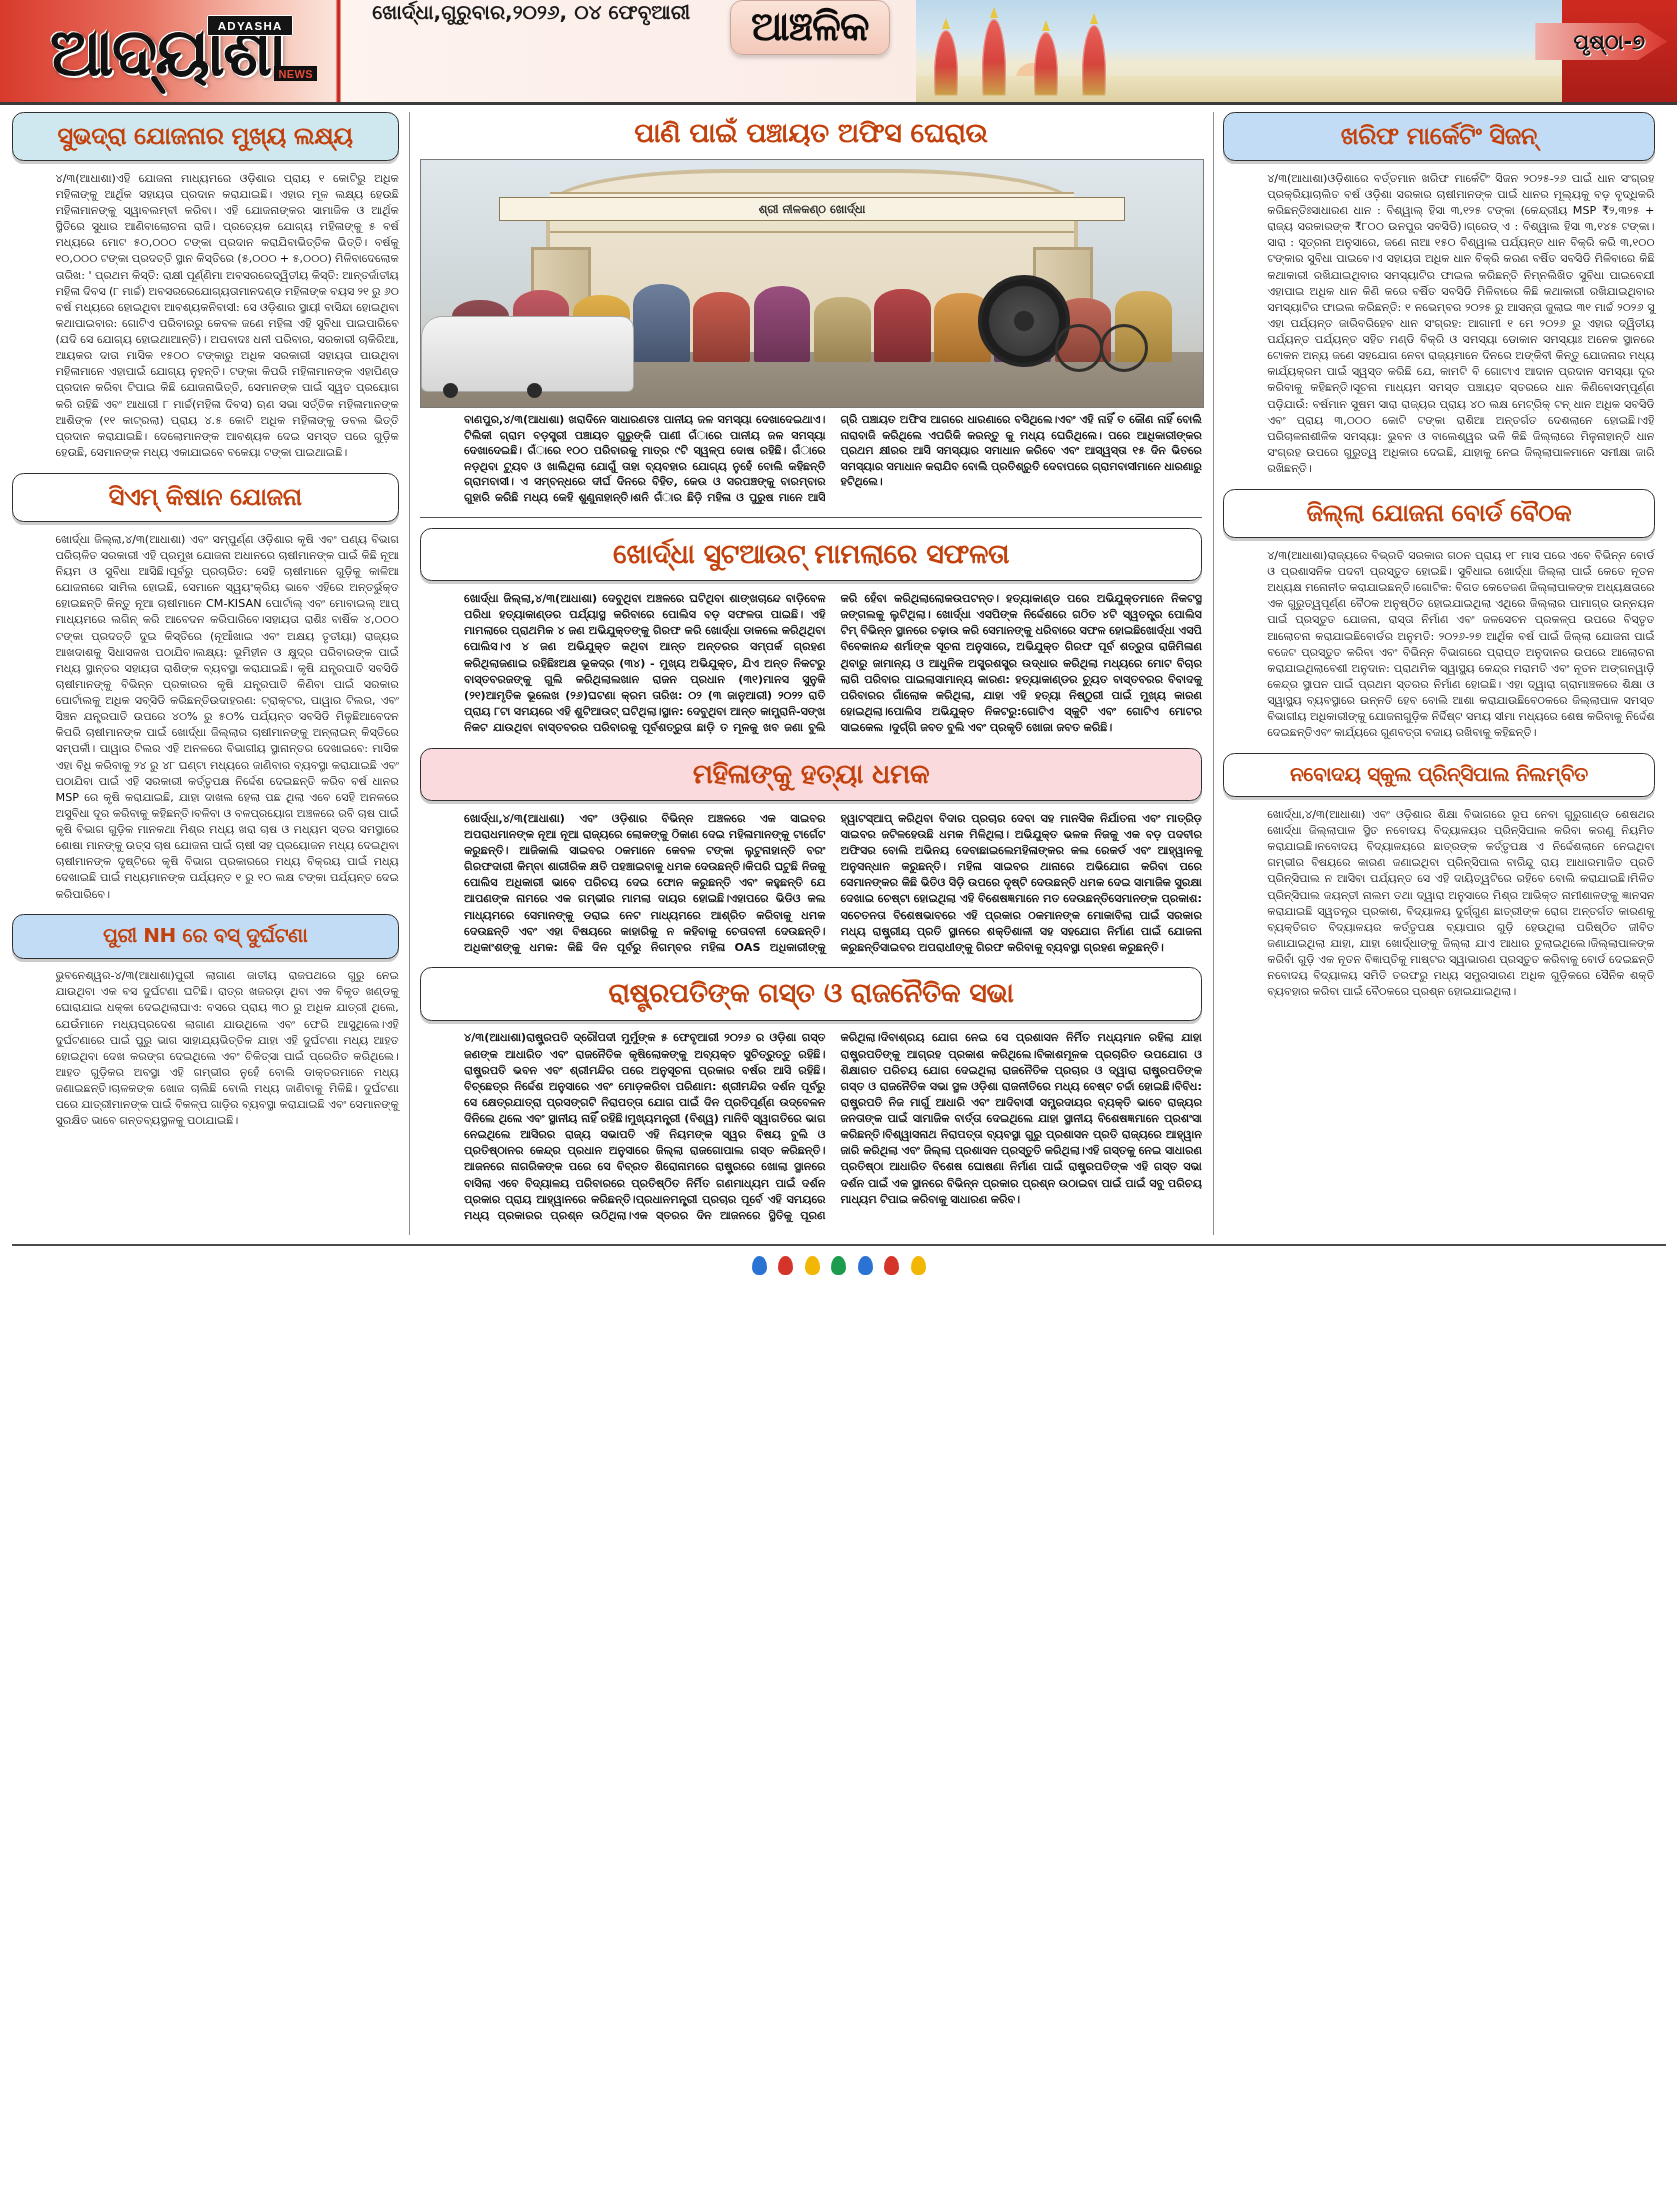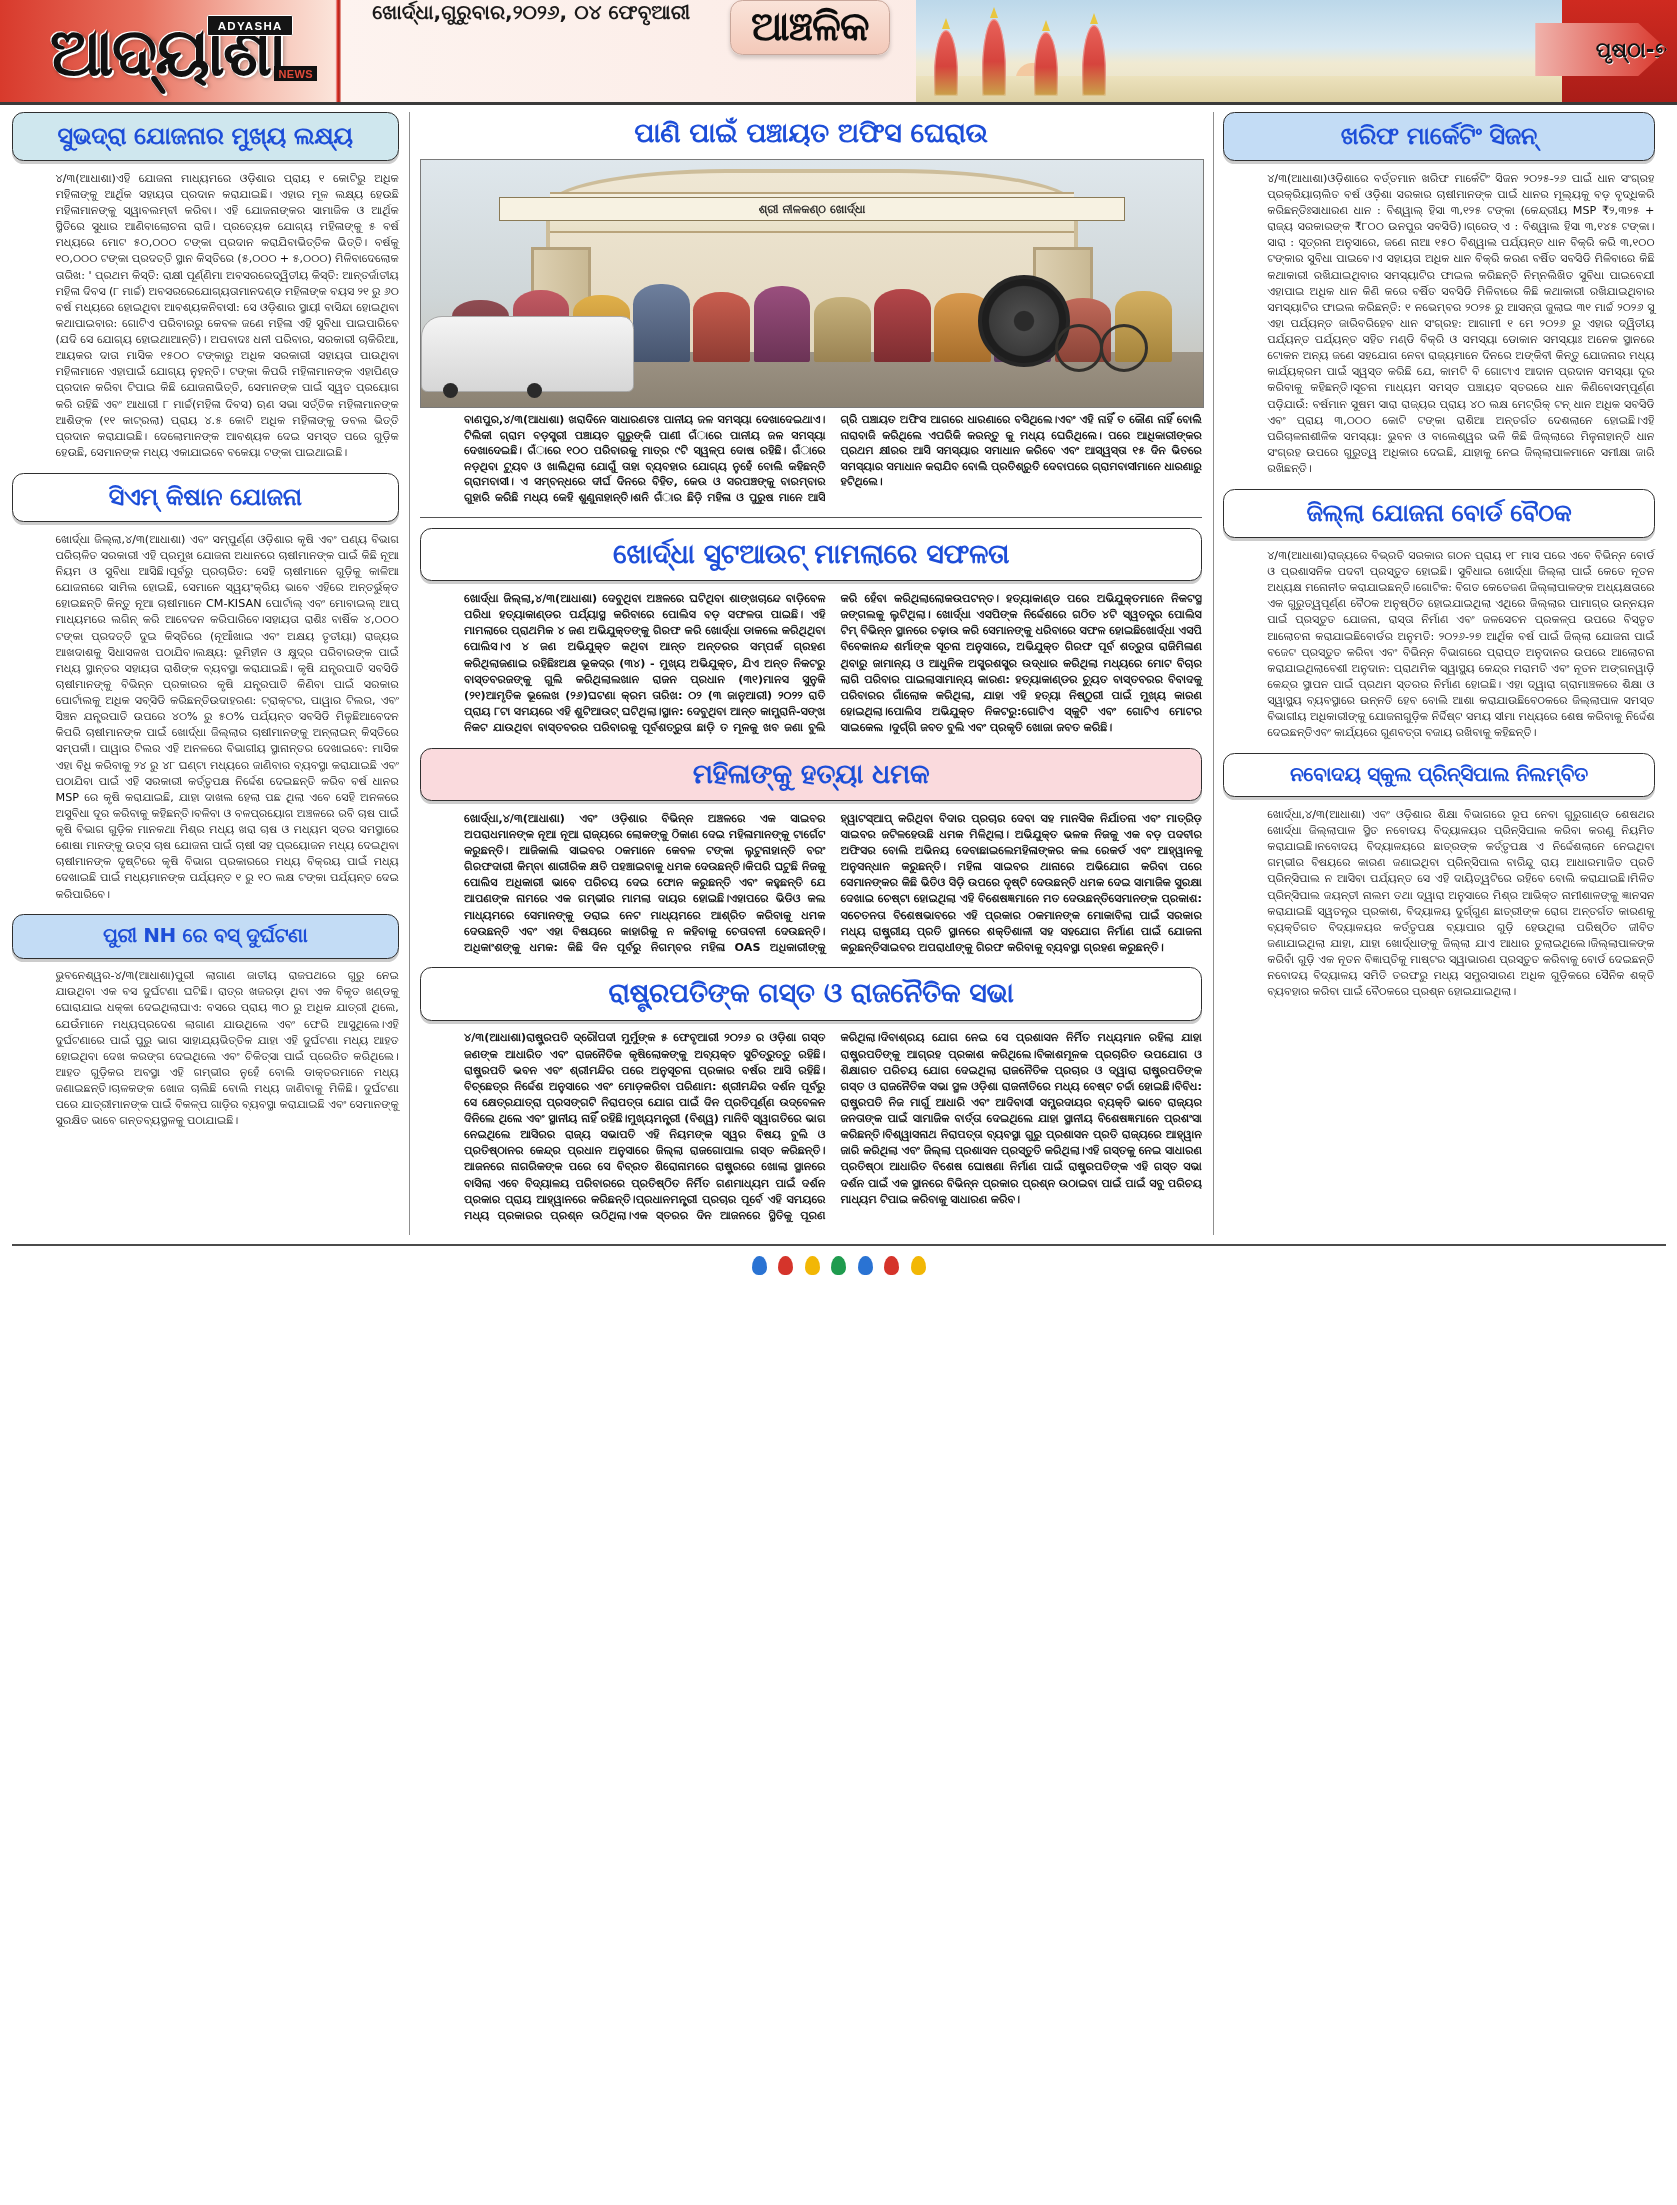--- a/index.html
+++ b/index.html
@@ -136,24 +136,24 @@
   .t4{left:166px;height:71px;}
   .ground{position:absolute;left:0;right:0;bottom:0;height:25.6px;background:linear-gradient(180deg,#ece2bd,#ddd0a4);}
   .mast-right{
     flex:0 0 115px;
     background:linear-gradient(180deg,#cf2a20,#aa1d18);
     position:relative;
   }
   .page-flag{
     position:absolute;
     right:9.7px;top:23px;
-    height:53px;
+    height:37px;
     width:132px;
     background:linear-gradient(90deg,#f0b3ac,#d9372c);
-    display:flex;align-items:center;justify-content:flex-end;
+    display:flex;align-items:center;justify-content:center;
     padding-left:16px;
     box-sizing:border-box;
     clip-path:polygon(0 0, 78% 0, 100% 50%, 78% 100%, 0 100%);
     z-index:4;
   }
   .page-flag span{
     font-family:"DejaVu Sans",sans-serif;
     font-size:21px;font-weight:bold;color:#111;
     text-shadow:0.9px 0.9px 0 #fff;
   }
@@ -182,21 +182,21 @@
     box-sizing:border-box;
   }
   .hl-blue-light{background:#cfe7ee;}
   .hl-blue{background:#c3dcf5;}
   .hl-white{background:#ffffff;}
   .hl-pink{background:#fadadd;}
   .hl-title{
     font-family:"DejaVu Sans",sans-serif;
     font-weight:bold;
     text-align:center;
-    color:#1d4ed8;
+    color:#c2410c;
     line-height:1.28;
     letter-spacing:-0.4px;
   }
   .hl-title.sz-lg{font-size:27px;}
   .hl-title.sz-md{font-size:24px;}
   .hl-title.sz-sm{font-size:20px;}
   .story{margin-bottom:11.5px;}
   .body-text{
     font-family:"DejaVu Sans",sans-serif;
     font-size:11.2px;

